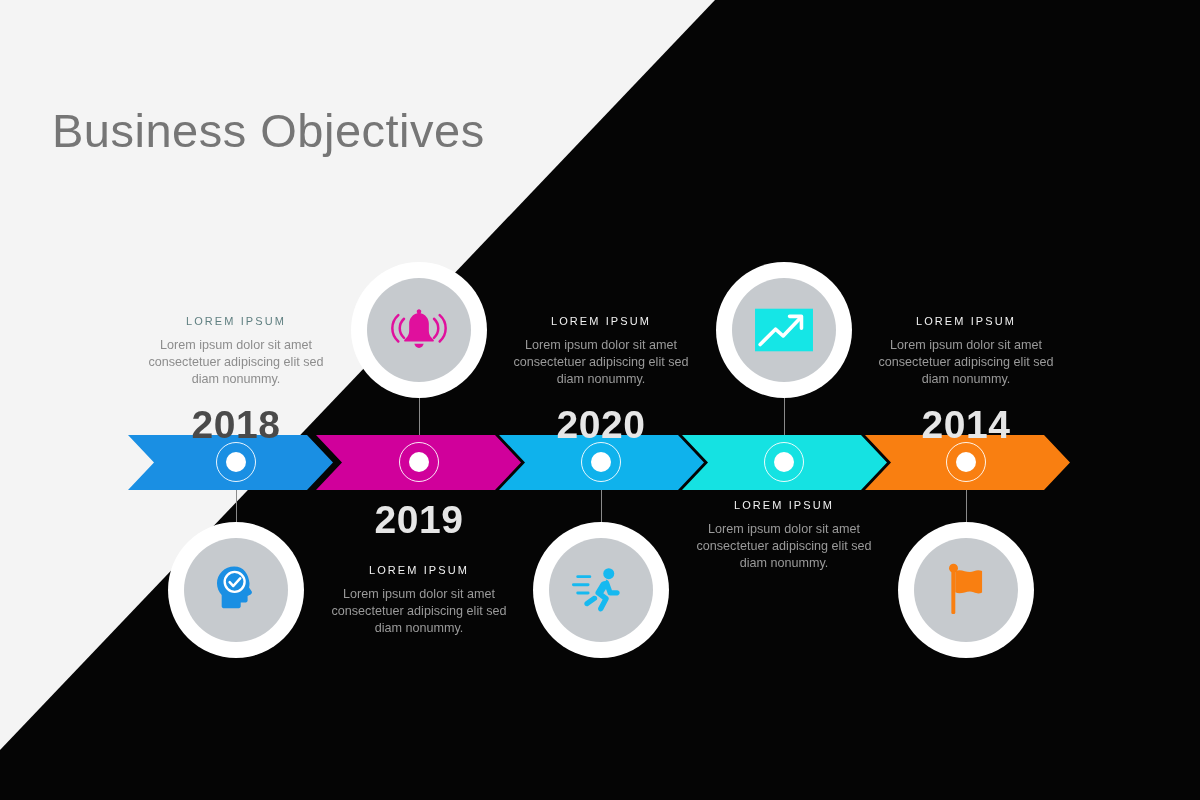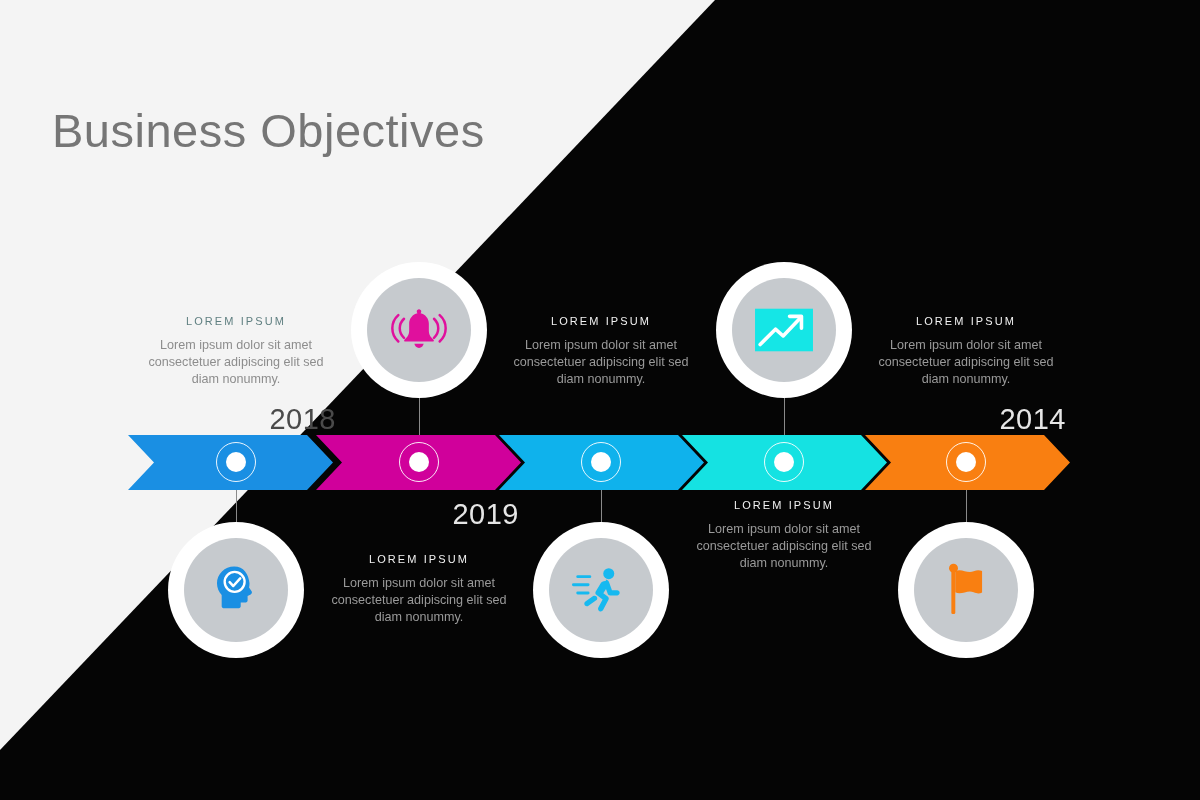--- a/index.html
+++ b/index.html
@@ -76,23 +76,22 @@
   .icon-circle .inner {
     width:104px; height:104px; border-radius:50%;
     background:#c6cace;
     display:flex; align-items:center; justify-content:center;
   }
   .icon-circle .inner svg { display:block; }
 
   
   .block { position:absolute; width:200px; z-index:5; text-align:center; }
   .blk-year {
-    font-size:29px; font-weight:400; letter-spacing:0.5px;
+    font-size:39px; font-weight:700; letter-spacing:0.5px;
     line-height:1.1;
-    text-align:right;
   }
   .blk-head {
     font-size:11px; font-weight:400; letter-spacing:2.1px;
     line-height:1.2;
   }
   .blk-body {
     font-size:12.6px; font-weight:400; line-height:1.35;
     padding:0 8px;
   }
   
@@ -224,20 +223,21 @@
         <div class="blk-year">2018</div>
       </div>
       <div class="block bottom on-dark" style="left: 319px; top: 499px;">
         <div class="blk-year">2019</div>
         <div class="blk-head">LOREM IPSUM</div>
         <div class="blk-body">Lorem ipsum dolor sit amet consectetuer adipiscing elit sed diam nonummy.</div>
       </div>
       <div class="block top on-dark" style="left: 501px; top: 315px;">
         <div class="blk-head">LOREM IPSUM</div>
         <div class="blk-body">Lorem ipsum dolor sit amet consectetuer adipiscing elit sed diam nonummy.</div>
+        <div class="blk-year">2020</div>
       </div>
       <div class="block bottom on-dark" style="left: 684px; top: 499px;">
         <div class="blk-head">LOREM IPSUM</div>
         <div class="blk-body">Lorem ipsum dolor sit amet consectetuer adipiscing elit sed diam nonummy.</div>
       </div>
       <div class="block top on-dark" style="left: 866px; top: 315px;">
         <div class="blk-head">LOREM IPSUM</div>
         <div class="blk-body">Lorem ipsum dolor sit amet consectetuer adipiscing elit sed diam nonummy.</div>
         <div class="blk-year">2014</div>
       </div>

